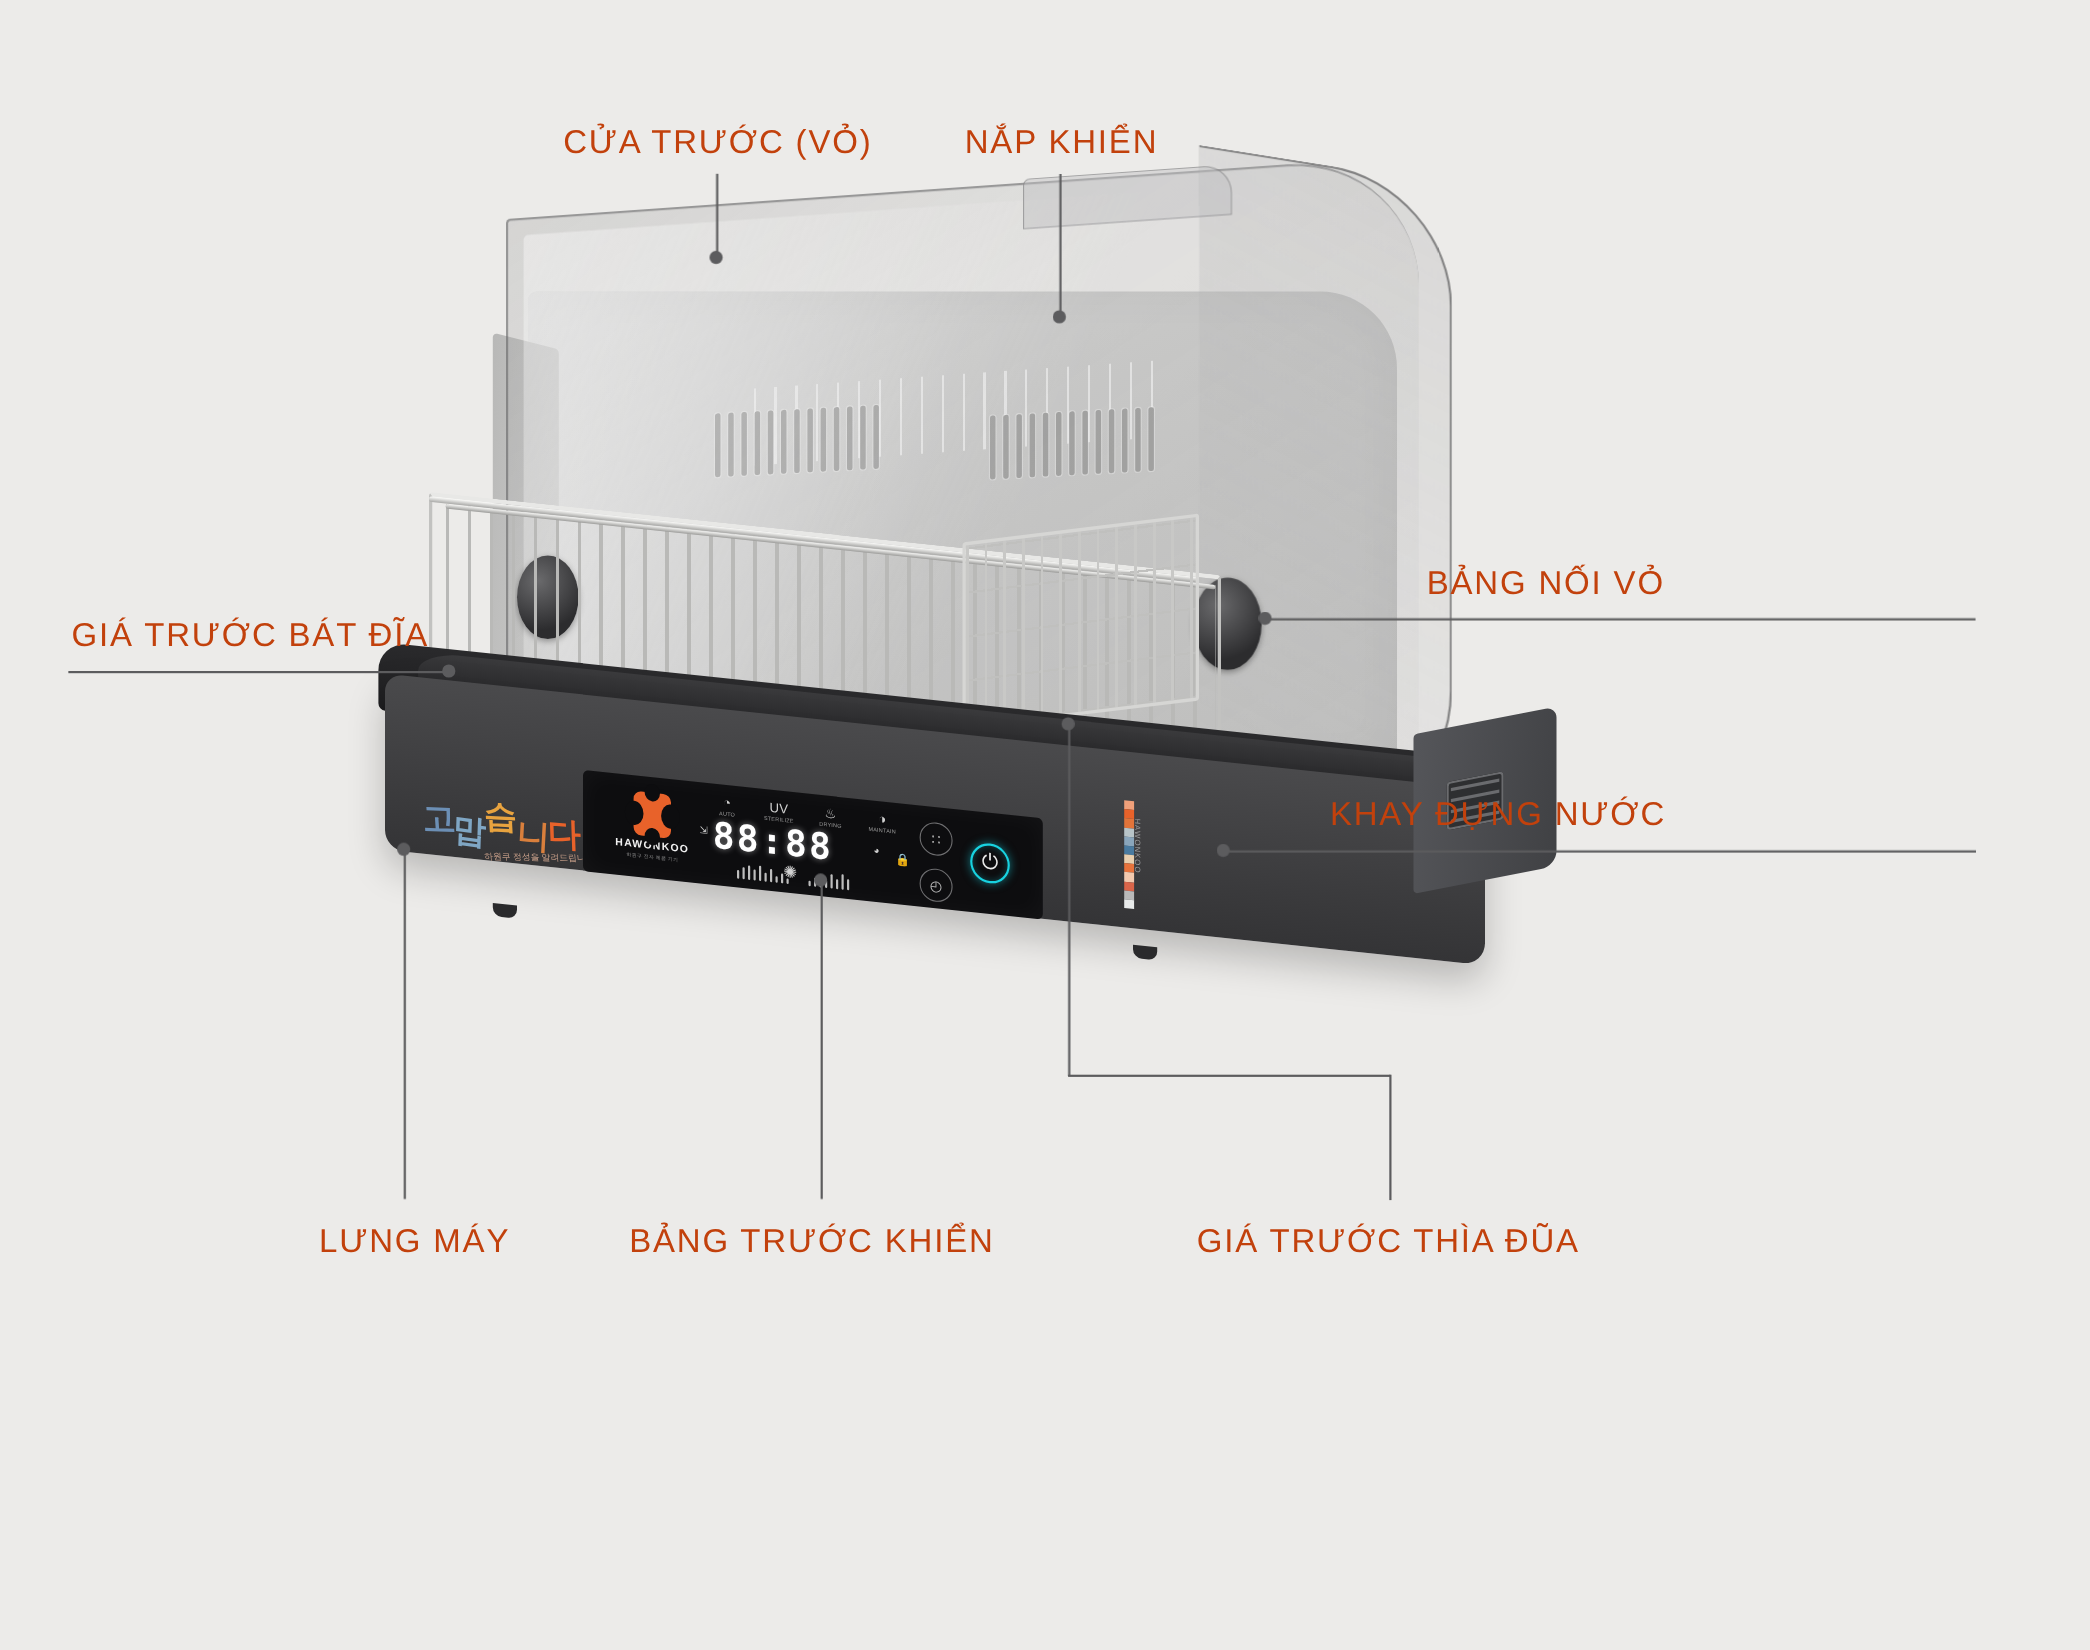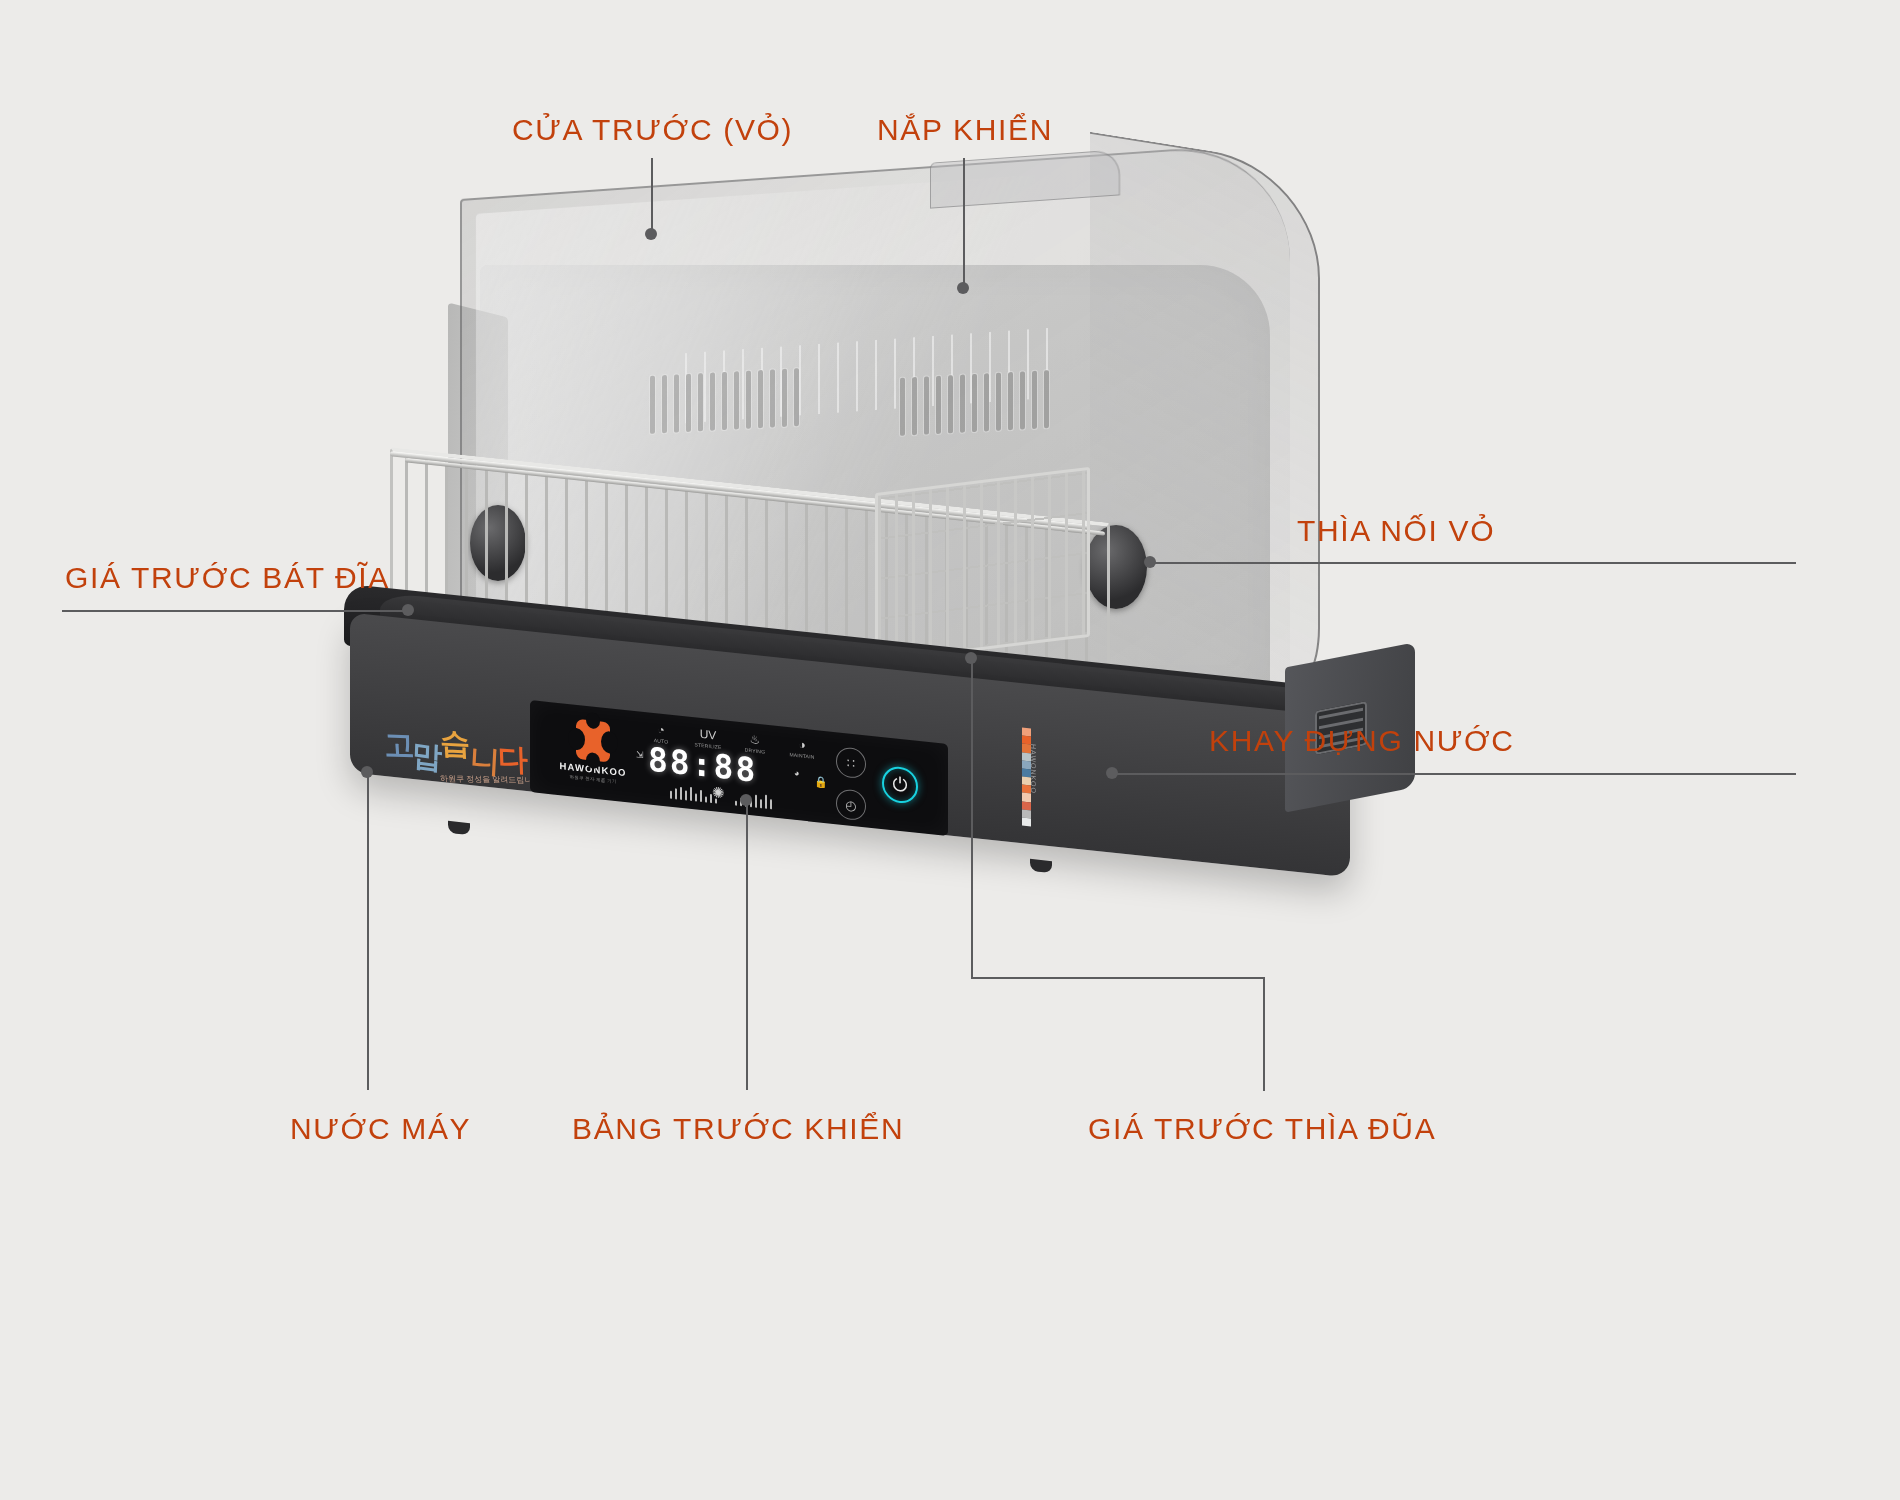--- a/index.html
+++ b/index.html
@@ -455,33 +455,33 @@
   </div>
 
   <div class="label" style="left:512px; top:115px;">CỬA TRƯỚC (VỎ)</div>
   <div class="ldr v" style="left:651px; top:158px; height:78px;"></div>
   <div class="dot" style="left:645px; top:228px;"></div>
 
   <div class="label" style="left:877px; top:115px;">NẮP KHIỂN</div>
   <div class="ldr v" style="left:963px; top:158px; height:128px;"></div>
   <div class="dot" style="left:957px; top:282px;"></div>
 
-  <div class="label" style="left:1297px; top:516px;">THÌA NỐI VỎ</div>
+  <div class="label" style="left:1297px; top:516px;">BẢNG NỐI VỎ</div>
   <div class="ldr h" style="left:1148px; top:562px; width:648px;"></div>
   <div class="dot" style="left:1144px; top:556px;"></div>
 
   <div class="label" style="left:65px; top:563px;">GIÁ TRƯỚC BÁT ĐĨA</div>
   <div class="ldr h" style="left:62px; top:610px; width:350px;"></div>
   <div class="dot" style="left:402px; top:604px;"></div>
 
   <div class="label" style="left:1209px; top:726px;">KHAY ĐỰNG NƯỚC</div>
   <div class="ldr h" style="left:1110px; top:773px; width:686px;"></div>
   <div class="dot" style="left:1106px; top:767px;"></div>
 
-  <div class="label" style="left:290px; top:1114px;">NƯỚC MÁY</div>
+  <div class="label" style="left:290px; top:1114px;">LƯNG MÁY</div>
   <div class="ldr v" style="left:367px; top:772px; height:318px;"></div>
   <div class="dot" style="left:361px; top:766px;"></div>
 
   <div class="label" style="left:572px; top:1114px;">BẢNG TRƯỚC KHIỂN</div>
   <div class="ldr v" style="left:746px; top:800px; height:290px;"></div>
   <div class="dot" style="left:740px; top:794px;"></div>
 
   <div class="label" style="left:1088px; top:1114px;">GIÁ TRƯỚC THÌA ĐŨA</div>
   <div class="ldr v" style="left:971px; top:658px; height:320px;"></div>
   <div class="ldr h" style="left:971px; top:977px; width:293px;"></div>

